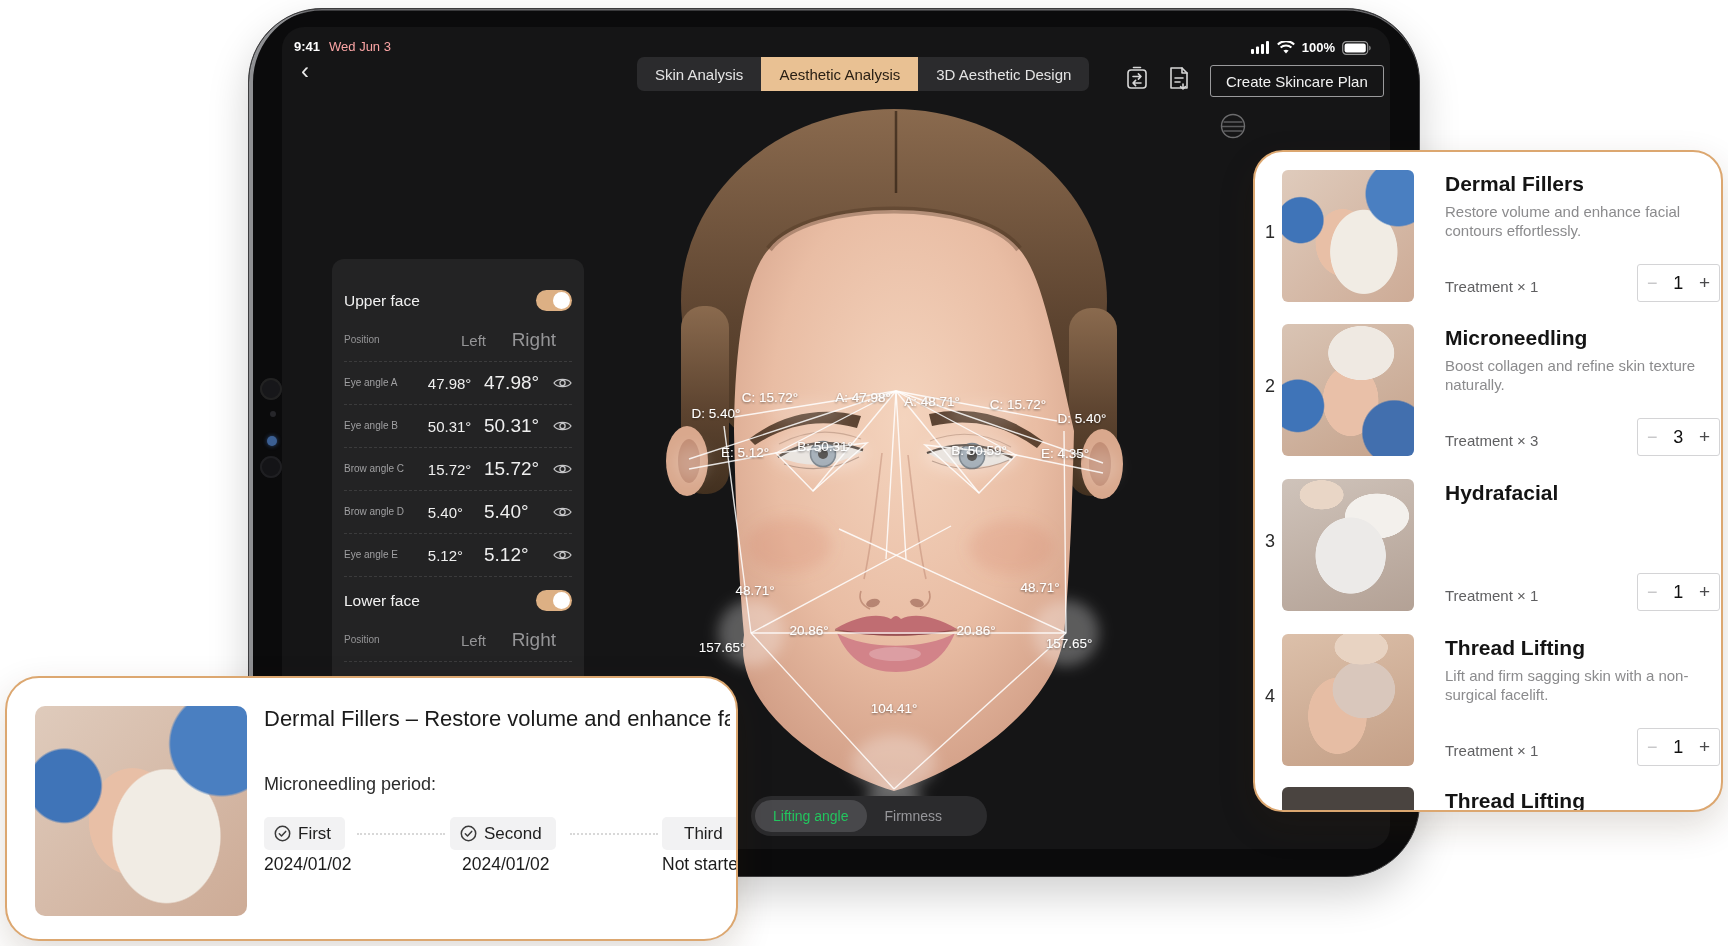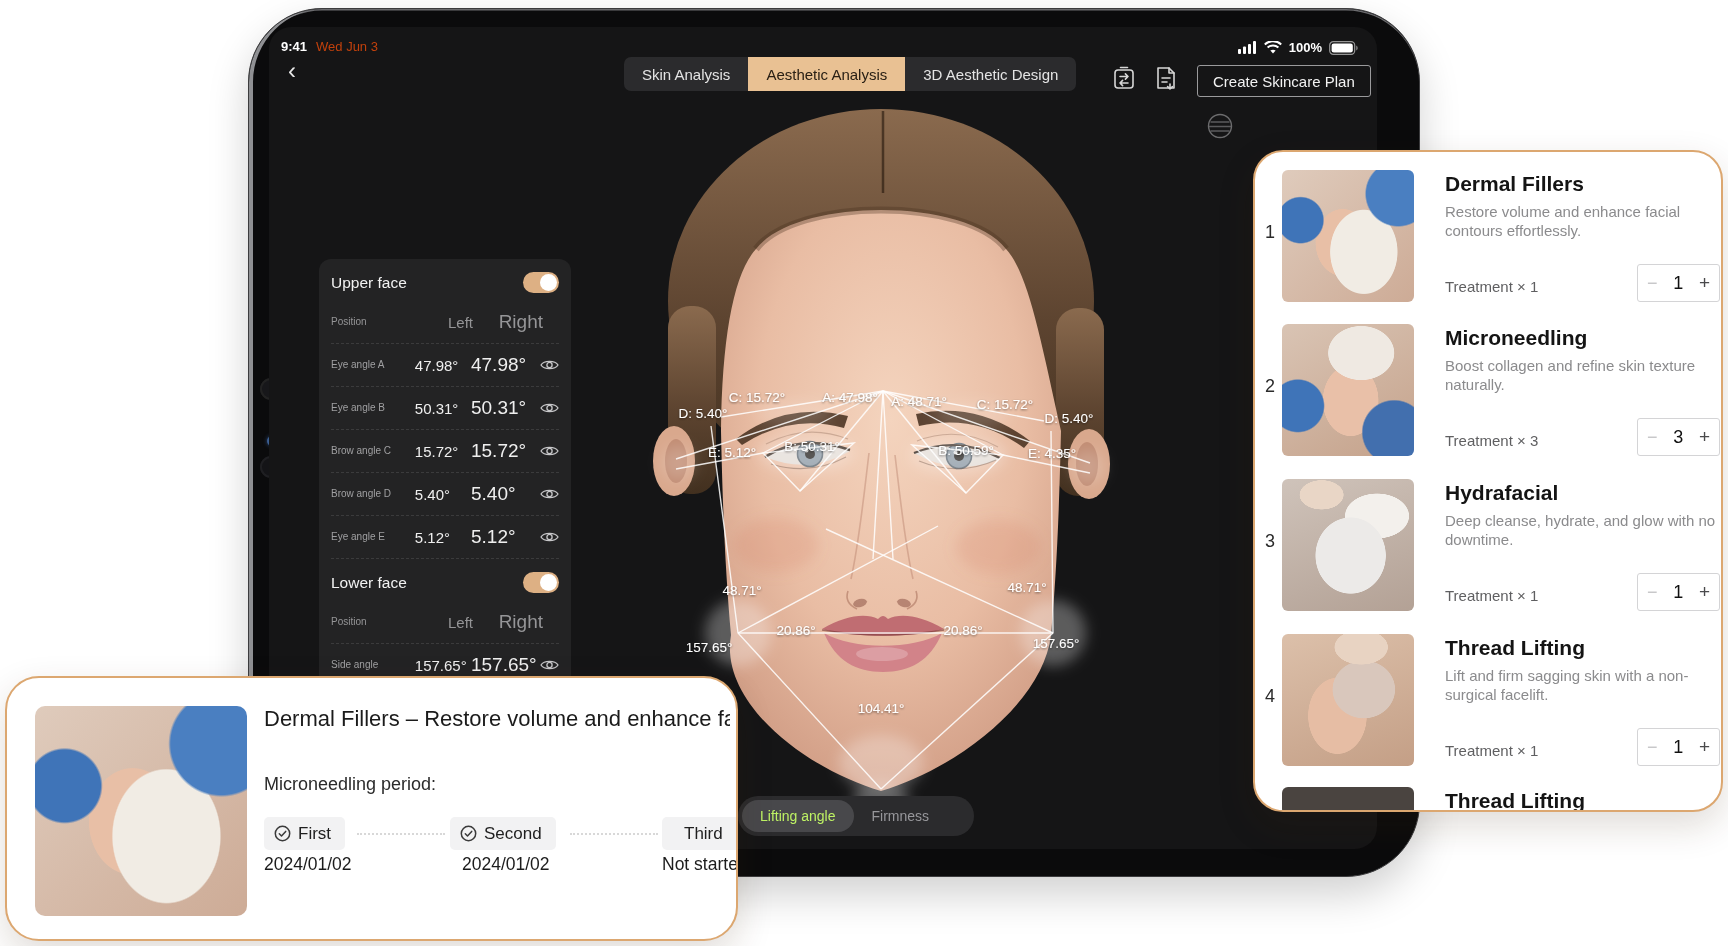--- a/index.html
+++ b/index.html
@@ -9,45 +9,45 @@
   
   .device{position:absolute;left:248px;top:8px;width:1170px;height:867px;background:#0b0b0c;
           border-radius:74px;border:1px solid #3c3c3e;
           box-shadow:inset 5px 0 0 -1px #8f9093, inset 0 2px 0 -0.5px #6a6a6d, 0 18px 40px rgba(0,0,0,.18);}
   .cam-dot{position:absolute;border-radius:50%;}
   .cam-1{left:11px;top:369px;width:22px;height:22px;background:#17171a;box-shadow:inset 0 0 0 2px #222;}
   .cam-2{left:21px;top:402px;width:6px;height:6px;background:#26262a;}
   .cam-3{left:18px;top:427px;width:10px;height:10px;background:#3b5f93;box-shadow:0 0 4px #2c4a77;}
   .cam-4{left:11px;top:447px;width:22px;height:22px;background:#141417;box-shadow:inset 0 0 0 2px #1f1f22;}
 
-  .screen{position:absolute;left:20px;top:18px;width:1108px;height:822px;background:#151516;
+  .screen{position:absolute;left:33px;top:18px;width:1108px;height:822px;background:#151516;
           border-radius:22px;overflow:hidden;color:#eee;}
 
   
   .sb-left{position:absolute;left:12px;top:12px;font-size:13px;color:#fff;display:flex;gap:9px;align-items:baseline;}
   .sb-time{font-weight:700;}
-  .sb-date{font-weight:500;color:#c2410c;}
+  .sb-date{font-weight:500;color:#fca5a5;}
   .sb-right{position:absolute;right:18px;top:13px;display:flex;align-items:center;gap:7px;color:#fff;font-size:13px;font-weight:600;}
 
   
   .back{position:absolute;left:10px;top:32px;width:26px;height:26px;color:#e8e8e8;font-size:24px;line-height:24px;
         font-weight:400;text-align:center;cursor:default;}
   .segs{position:absolute;left:355px;top:30px;height:34px;display:flex;border-radius:7px;overflow:hidden;}
   .seg{height:34px;display:flex;align-items:center;justify-content:center;font-size:15px;color:#e4e4e4;
        background:#2b2b2d;padding:0 18px;}
   .seg.active{background:#e9c193;color:#2a2015;font-weight:500;}
   .hicon{position:absolute;top:37px;width:26px;height:28px;color:#d6d6d6;}
   .hicon svg{width:26px;height:28px;}
   .create-btn{position:absolute;left:928px;top:38px;height:30px;padding:0 15px;border:1px solid #9a9a9c;border-radius:3px;
        color:#f2f2f2;font-size:15px;display:flex;align-items:center;background:transparent;}
   .mesh{position:absolute;left:938px;top:86px;width:26px;height:26px;opacity:.75;}
 
   
   .panel{position:absolute;left:50px;top:232px;width:252px;background:#232324;border-radius:12px;
-         padding:0 12px;box-sizing:border-box;}
+         padding:18px 12px;box-sizing:border-box;}
   .p-title{display:flex;align-items:center;justify-content:space-between;padding:13px 0 10px 0;}
   .p-title span{font-size:15.5px;font-weight:500;color:#f2f2f2;}
   .toggle{width:36px;height:21px;border-radius:11px;background:#ddb084;position:relative;}
   .toggle i{position:absolute;right:2px;top:2px;width:17px;height:17px;border-radius:50%;background:#fff;}
   .p-head,.p-row{display:flex;align-items:center;border-bottom:1px dashed #3b3b3c;}
   .p-head{padding:8px 0 10px 0;color:#959597;font-size:14px;}
   .p-row{padding:10px 0;}
   .c-pos{width:85px;font-size:10px;color:#a0a0a2;line-height:1.15;}
   .p-head .c-pos{color:#959597;}
   .c-l{width:57px;font-size:15px;color:#efefef;font-weight:500;}
@@ -57,21 +57,21 @@
   .c-eye svg{width:19px;height:14px;stroke:#c7c7c9;}
 
   
   .face{position:absolute;left:357px;top:74px;width:520px;height:710px;}
 
   
   .vtabs{position:absolute;left:469px;top:769px;width:236px;height:40px;background:#2b2b2d;border-radius:20px;
          display:flex;align-items:center;padding:0 4px;box-sizing:border-box;}
   .vtab{height:32px;border-radius:16px;display:flex;align-items:center;justify-content:center;
         font-size:14px;color:#97979b;padding:0 18px;}
-  .vtab.active{background:#48484b;color:#bef264;}
+  .vtab.active{background:#48484b;color:#22c55e;}
 
   
   .fcard{position:absolute;background:#fff;border:2px solid #dca770;box-shadow:0 14px 36px rgba(60,40,10,.16);
          overflow:hidden;box-sizing:border-box;}
   .card-right{left:1253px;top:150px;width:470px;height:662px;border-radius:30px;}
   .t-row{position:absolute;left:0;width:470px;height:150px;}
   .t-num{position:absolute;left:2px;top:52px;width:26px;text-align:center;font-size:18px;color:#2b2b2b;}
   .t-thumb{position:absolute;left:27px;top:0;width:132px;height:132px;border-radius:6px;}
   .t-name{position:absolute;left:190px;top:2px;font-size:21px;font-weight:600;color:#141414;}
   .t-desc{position:absolute;left:190px;top:33px;width:276px;font-size:15px;line-height:1.24;color:#8b8b8d;}
@@ -456,21 +456,20 @@
         <span class="t-minus">−</span>
         <span class="t-count">3</span>
         <span class="t-plus">+</span>
       </div>
     </div>
 
     <div class="t-row" style="top:327px;">
       <div class="t-num">3</div>
       <div class="t-thumb ph ph3"></div>
       <div class="t-name">Hydrafacial</div>
-      <div class="t-desc">Deep cleanse, hydrate, and glow with no downtime.</div>
       <div class="t-sess">Treatment × 1</div>
       <div class="t-step">
         <span class="t-minus">−</span>
         <span class="t-count">1</span>
         <span class="t-plus">+</span>
       </div>
     </div>
 
     <div class="t-row" style="top:482px;">
       <div class="t-num">4</div>

